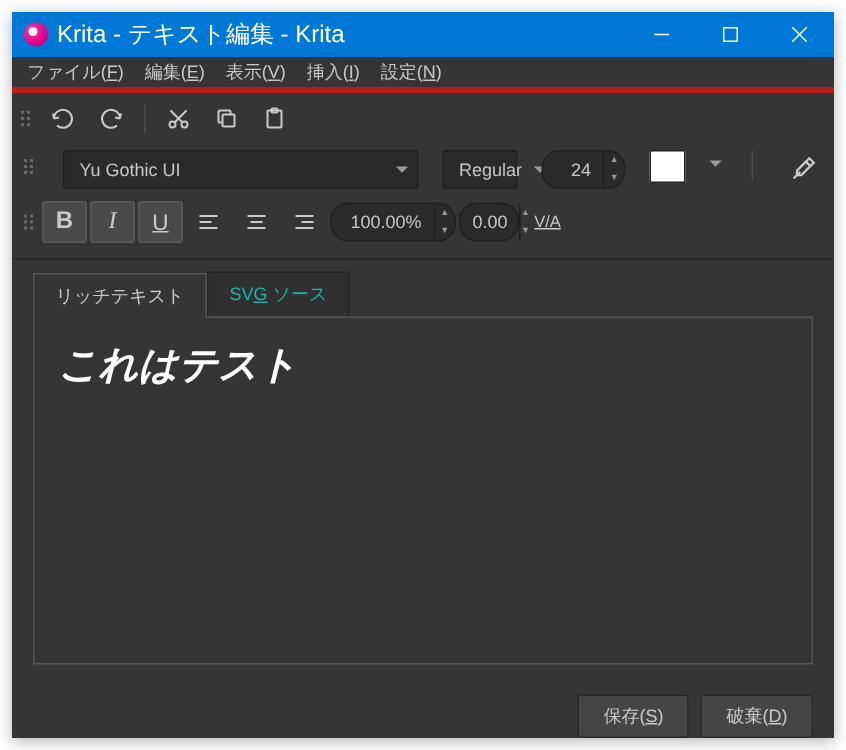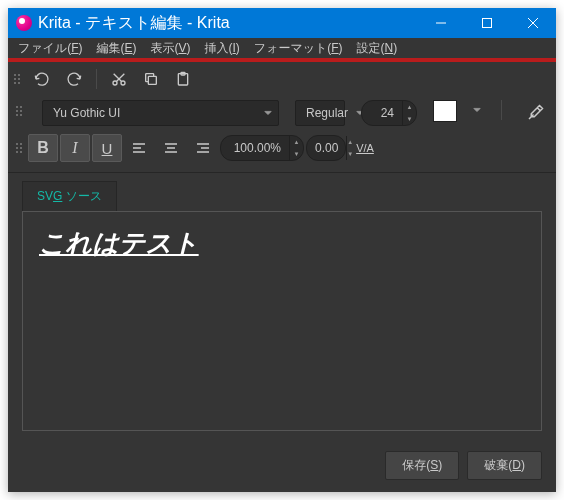--- a/index.html
+++ b/index.html
@@ -38,23 +38,23 @@
 .fbtn { width: 30px; height: 28px; display: flex; align-items: center; justify-content: center; color: #cacaca; border: 1px solid transparent; border-radius: 2px; }
 .fbtn.active { background: #4a4a4a; border: 1px solid #5a5a5a; }
 .fbtn svg { width: 16px; height: 16px; }
 .tabs { display: flex; padding: 8px 14px 0; gap: 0; }
 .tab { padding: 6px 14px; font-size: 12px; color: #cacaca; background: #353535; border: 1px solid #262626; border-bottom: none; position: relative; }
 .tab.active { background: #353535; border-color: #555 #555 #353535; z-index: 2; top: 1px; }
 .tab:not(.active) { background: #303030; color: #14b8a6; }
 .tab u { text-decoration: underline; }
 .canvas-wrap { margin: 0 14px 10px; border: 1px solid #555; background: #353535; padding: 2px; flex: 1; position: relative; }
 .canvas { background: #353535; padding: 12px 14px; height: 180px; }
-.sample-text { color: #fff; font-size: 26px; font-weight: bold; font-style: italic; text-decoration: underline; font-family: "Yu Gothic UI", sans-serif; }
+.sample-text { color: #fff; font-size: 26px; font-weight: bold; font-style: italic; font-family: "Yu Gothic UI", sans-serif; }
 .content { flex: 1; display: flex; flex-direction: column; }
-.footer { display: flex; justify-content: flex-end; gap: 8px; padding: 10px 14px 12px; }
+.footer { display: flex; justify-content: flex-end; gap: 8px; padding: 10px 14px 0; }
 .btn { background: #454545; border: 1px solid #2a2a2a; color: #cacaca; font-size: 12px; padding: 5px 16px; border-radius: 2px; }
 .btn u { text-decoration: underline; }
 .picker-icon { width: 26px; height: 26px; display: flex; align-items: center; justify-content: center; }
 </style>
 </head>
 <body>
 
 <div class="window">
   <div class="titlebar">
     <div class="titlebar-icon"></div>
@@ -76,21 +76,20 @@
           </svg>
         </div>
     </div>
   </div>
 
   <div class="menubar">
     <div class="menubar-item">ファイル(<u>F</u>)</div>
     <div class="menubar-item">編集(<u>E</u>)</div>
     <div class="menubar-item">表示(<u>V</u>)</div>
     <div class="menubar-item">挿入(<u>I</u>)</div>
-    <div class="menubar-item">フォーマット(<u>F</u>)</div>
     <div class="menubar-item">設定(<u>N</u>)</div>
   </div>
 
   <div class="toolbar">
     <div class="handle">
       <div class="handle-row">
           <span></span>
           <span></span>
         </div>
       <div class="handle-row">
@@ -233,20 +232,21 @@
           <div class="spin">▼</div>
         </div>
     </div>
     <div class="fbtn" style="width:34px">
         <span style="font-size:11px;color:#cacaca;text-decoration:underline">V/A</span>
       </div>
   </div>
 
   <div class="content">
     <div class="tabs">
+      <div class="tab active">リッチテキスト</div>
       <div class="tab">SV<u>G</u> ソース</div>
     </div>
     <div class="canvas-wrap">
       <div class="canvas">
         <div class="sample-text">これはテスト</div>
       </div>
     </div>
   </div>
 
   <div class="footer">

